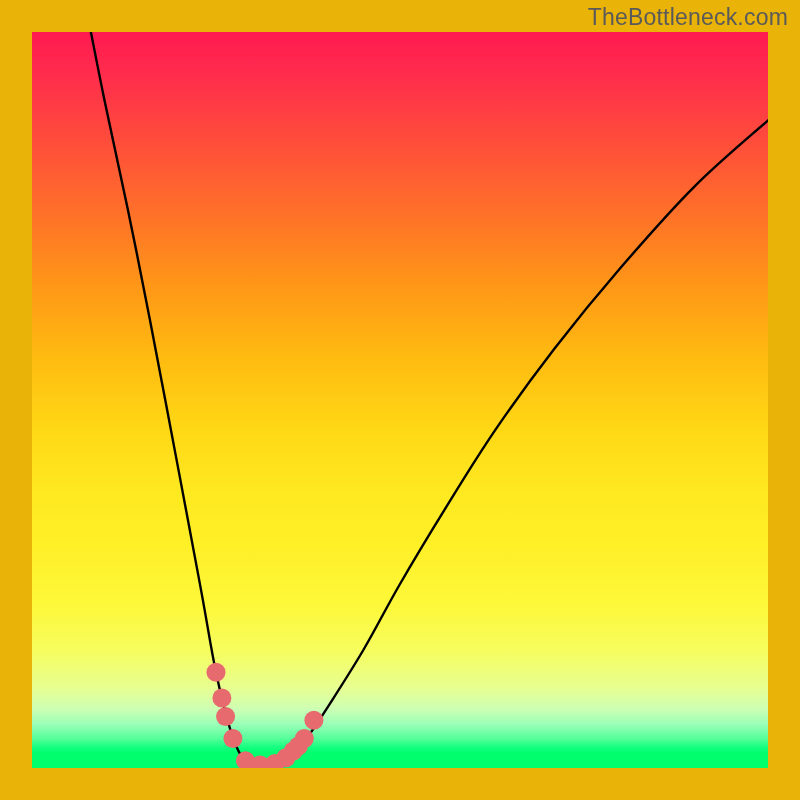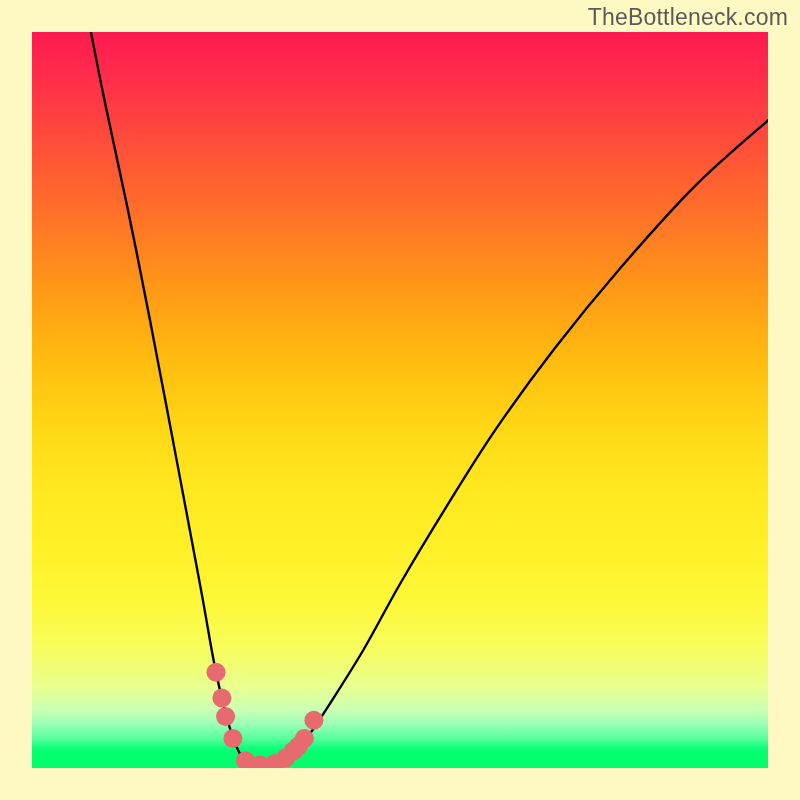--- a/index.html
+++ b/index.html
@@ -10,21 +10,21 @@
     background: #000;
     overflow: hidden;
     font-family: Arial, Helvetica, sans-serif;
   }
   .frame {
     position: absolute;
     top: 0;
     left: 0;
     width: 800px;
     height: 800px;
-    background: #fef9c3;
+    background: #eab308;
   }
   .plot {
     position: absolute;
     top: 32px;
     left: 32px;
     width: 736px;
     height: 736px;
     overflow: hidden;
     
     background: linear-gradient(

